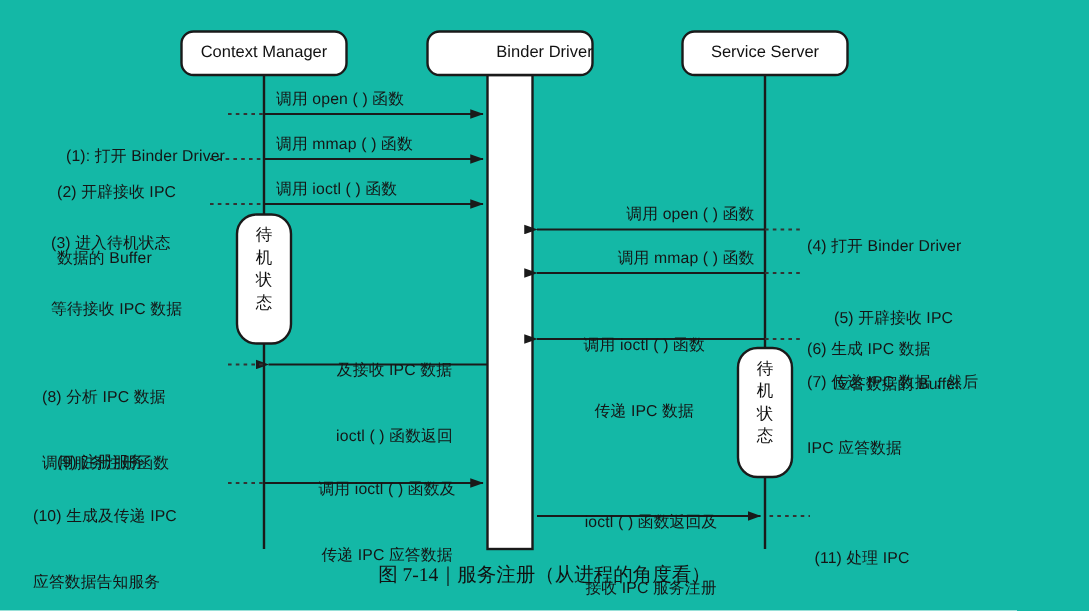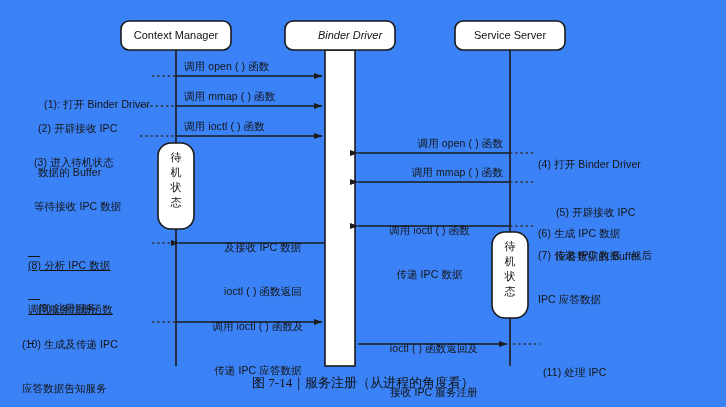--- a/index.html
+++ b/index.html
@@ -4,21 +4,21 @@
 <style>
   html, body {
     margin: 0;
     padding: 0;
     background: #ffffff;
   }
   #page {
     position: relative;
     width: 726px;
     height: 407px;
-    background: #3b82f6;
+    background: #14b8a6;
     overflow: hidden;
     font-family: "Liberation Sans", "DejaVu Sans", sans-serif;
     color: #1a1a1a;
   }
   #diagram-svg {
     position: absolute;
     left: 0;
     top: 0;
     width: 726px;
     height: 407px;
@@ -134,21 +134,21 @@
 
     <g stroke="#333333" stroke-width="1.3" fill="none" stroke-dasharray="2.4 2.8">
       <line x1="510" y1="153" x2="535" y2="153"></line>
       <line x1="510" y1="182" x2="535" y2="182"></line>
       <line x1="510" y1="226" x2="535" y2="226"></line>
       <line x1="513" y1="344" x2="540" y2="344"></line>
     </g>
   </svg>
 
   <div class="actor-name" style="left:121px; top:28px; width:110px;">Context Manager</div>
-  <div class="actor-name" style="left:285px; top:28px; width:130px;font-style:italic;">Binder Driver</div>
+  <div class="actor-name" style="left:298px; top:28px; width:130px;">Binder Driver</div>
   <div class="actor-name" style="left:455px; top:28px; width:110px;">Service Server</div>
 
   <div class="vert-text" style="left:168px; top:150px;">
     <div>待</div>
     <div>机</div>
     <div>状</div>
     <div>态</div>
   </div>
 
   <div class="vert-text" style="left:502px; top:239px;">
@@ -192,21 +192,21 @@
   <div class="lbl lbl-left" style="left:38px; top:92px; width:110px;">
     <div>(2) 开辟接收 IPC</div>
     <div>数据的 Buffer</div>
   </div>
 
   <div class="lbl lbl-left" style="left:34px; top:126px; width:114px;">
     <div>(3) 进入待机状态</div>
     <div>等待接收 IPC 数据</div>
   </div>
 
-  <div class="lbl lbl-left" style="left:28px; top:229px; width:124px;text-decoration:underline;">
+  <div class="lbl lbl-left" style="left:28px; top:229px; width:124px;">
     <div>(8) 分析 IPC 数据</div>
     <div>调用服务注册函数</div>
   </div>
 
   <div class="lbl lbl-left" style="left:38px; top:272px; width:114px;">
     <div>(9) 注册服务</div>
   </div>
 
   <div class="lbl lbl-left" style="left:22px; top:308px; width:130px;">
     <div>(10) 生成及传递 IPC</div>

